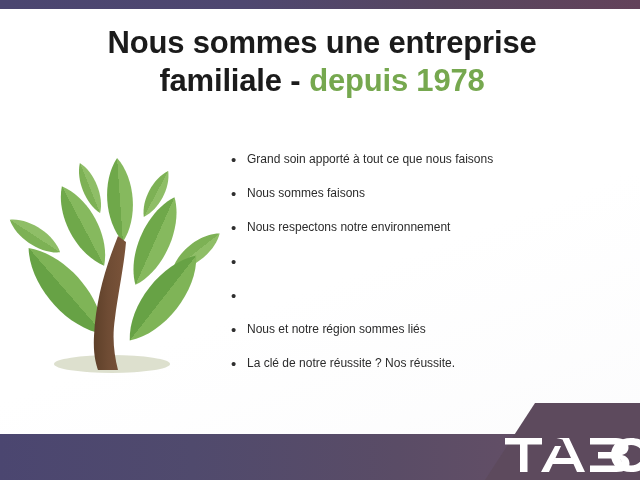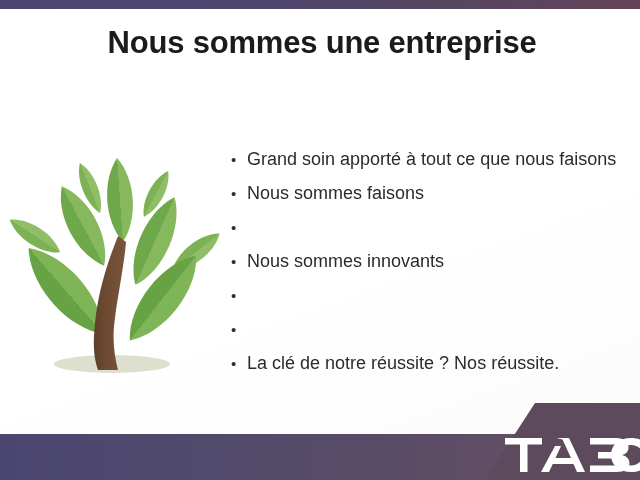--- a/index.html
+++ b/index.html
@@ -63,21 +63,21 @@
   }
   .bullet-dot {
     width: 16px;
     flex: 0 0 16px;
     font-size: 15px;
     line-height: 23px;
     color: #2f2f2f;
     text-align: left;
   }
   .bullet-text {
-    font-size: 18px;
+    font-size: 12px;
     line-height: 23px;
     color: #2b2b2b;
     white-space: nowrap;
   }
 
   
   .tree {
     position: absolute;
     left: 8px;
     top: 158px;
@@ -124,20 +124,21 @@
 </style>
 </head>
 <body>
 
 <div class="slide">
 
   <div class="top-bar"></div>
 
   <div class="heading">
     <span class="line">Nous sommes une entreprise</span>
+    <span class="line"><span class="dash">familiale -</span><span class="sp"></span><span class="accent">depuis 1978</span></span>
   </div>
 
   <div class="tree">
     <svg width="216" height="236" viewBox="0 0 216 236" xmlns="http://www.w3.org/2000/svg">
       <defs>
         <linearGradient id="lf1" x1="0" y1="0" x2="1" y2="0">
           <stop offset="0%" stop-color="#7db155"></stop>
             <stop offset="50%" stop-color="#7db155"></stop>
           <stop offset="50%" stop-color="#8fbe67"></stop>
             <stop offset="100%" stop-color="#8fbe67"></stop>
@@ -211,33 +212,34 @@
       <span class="bullet-text">Grand soin apporté à tout ce que nous faisons</span>
     </div>
 
     <div class="bullet-row">
       <span class="bullet-dot">•</span>
       <span class="bullet-text">Nous sommes faisons</span>
     </div>
 
     <div class="bullet-row">
       <span class="bullet-dot">•</span>
-    </div>
-
-    <div class="bullet-row">
-      <span class="bullet-dot">•</span>
-      <span class="bullet-text">Nous sommes innovants</span>
-    </div>
-
-    <div class="bullet-row">
-      <span class="bullet-dot">•</span>
-    </div>
-
-    <div class="bullet-row">
-      <span class="bullet-dot">•</span>
+      <span class="bullet-text">Nous respectons notre environnement</span>
+    </div>
+
+    <div class="bullet-row">
+      <span class="bullet-dot">•</span>
+    </div>
+
+    <div class="bullet-row">
+      <span class="bullet-dot">•</span>
+    </div>
+
+    <div class="bullet-row">
+      <span class="bullet-dot">•</span>
+      <span class="bullet-text">Nous et notre région sommes liés</span>
     </div>
 
     <div class="bullet-row">
       <span class="bullet-dot">•</span>
       <span class="bullet-text">La clé de notre réussite ? Nos réussite.</span>
     </div>
 
   </div>
 
   <div class="footer-bar"></div>

